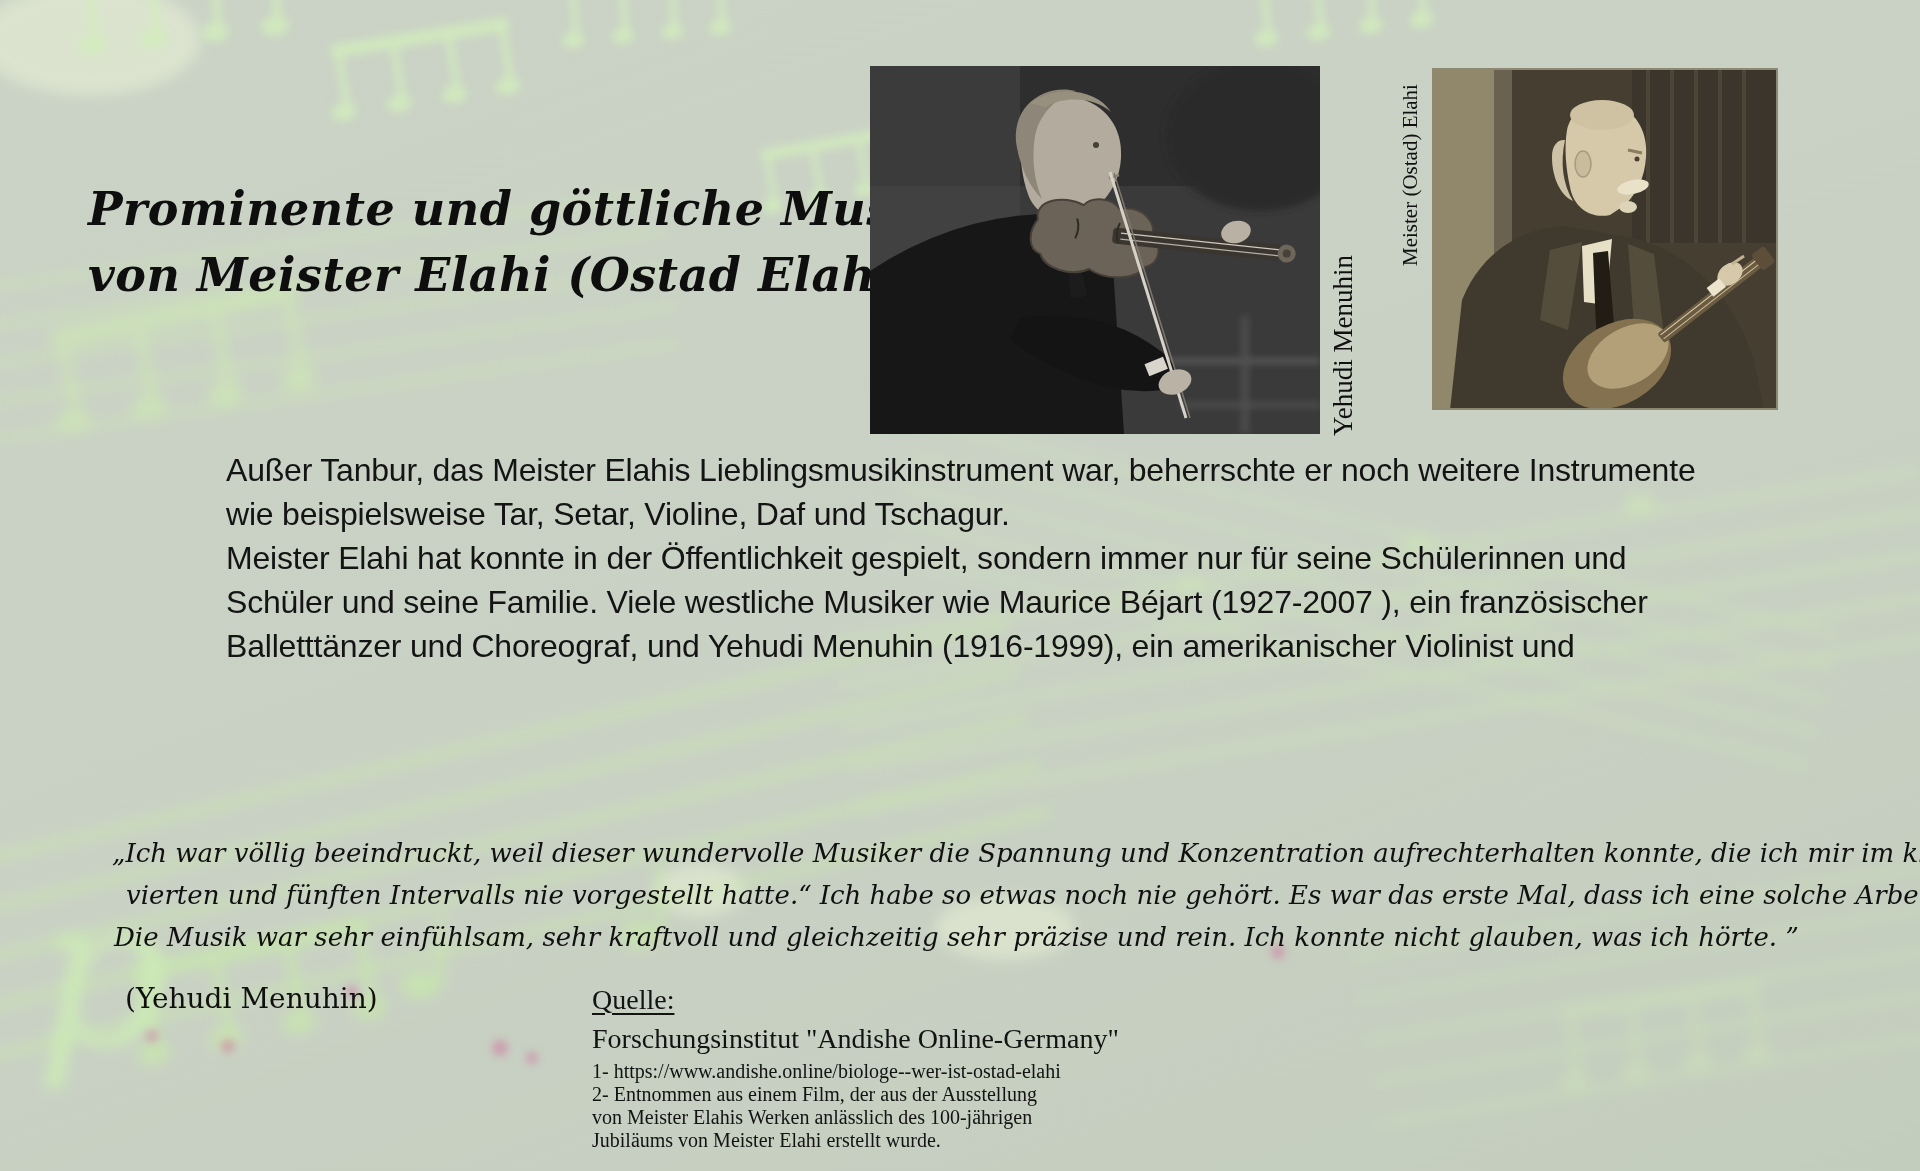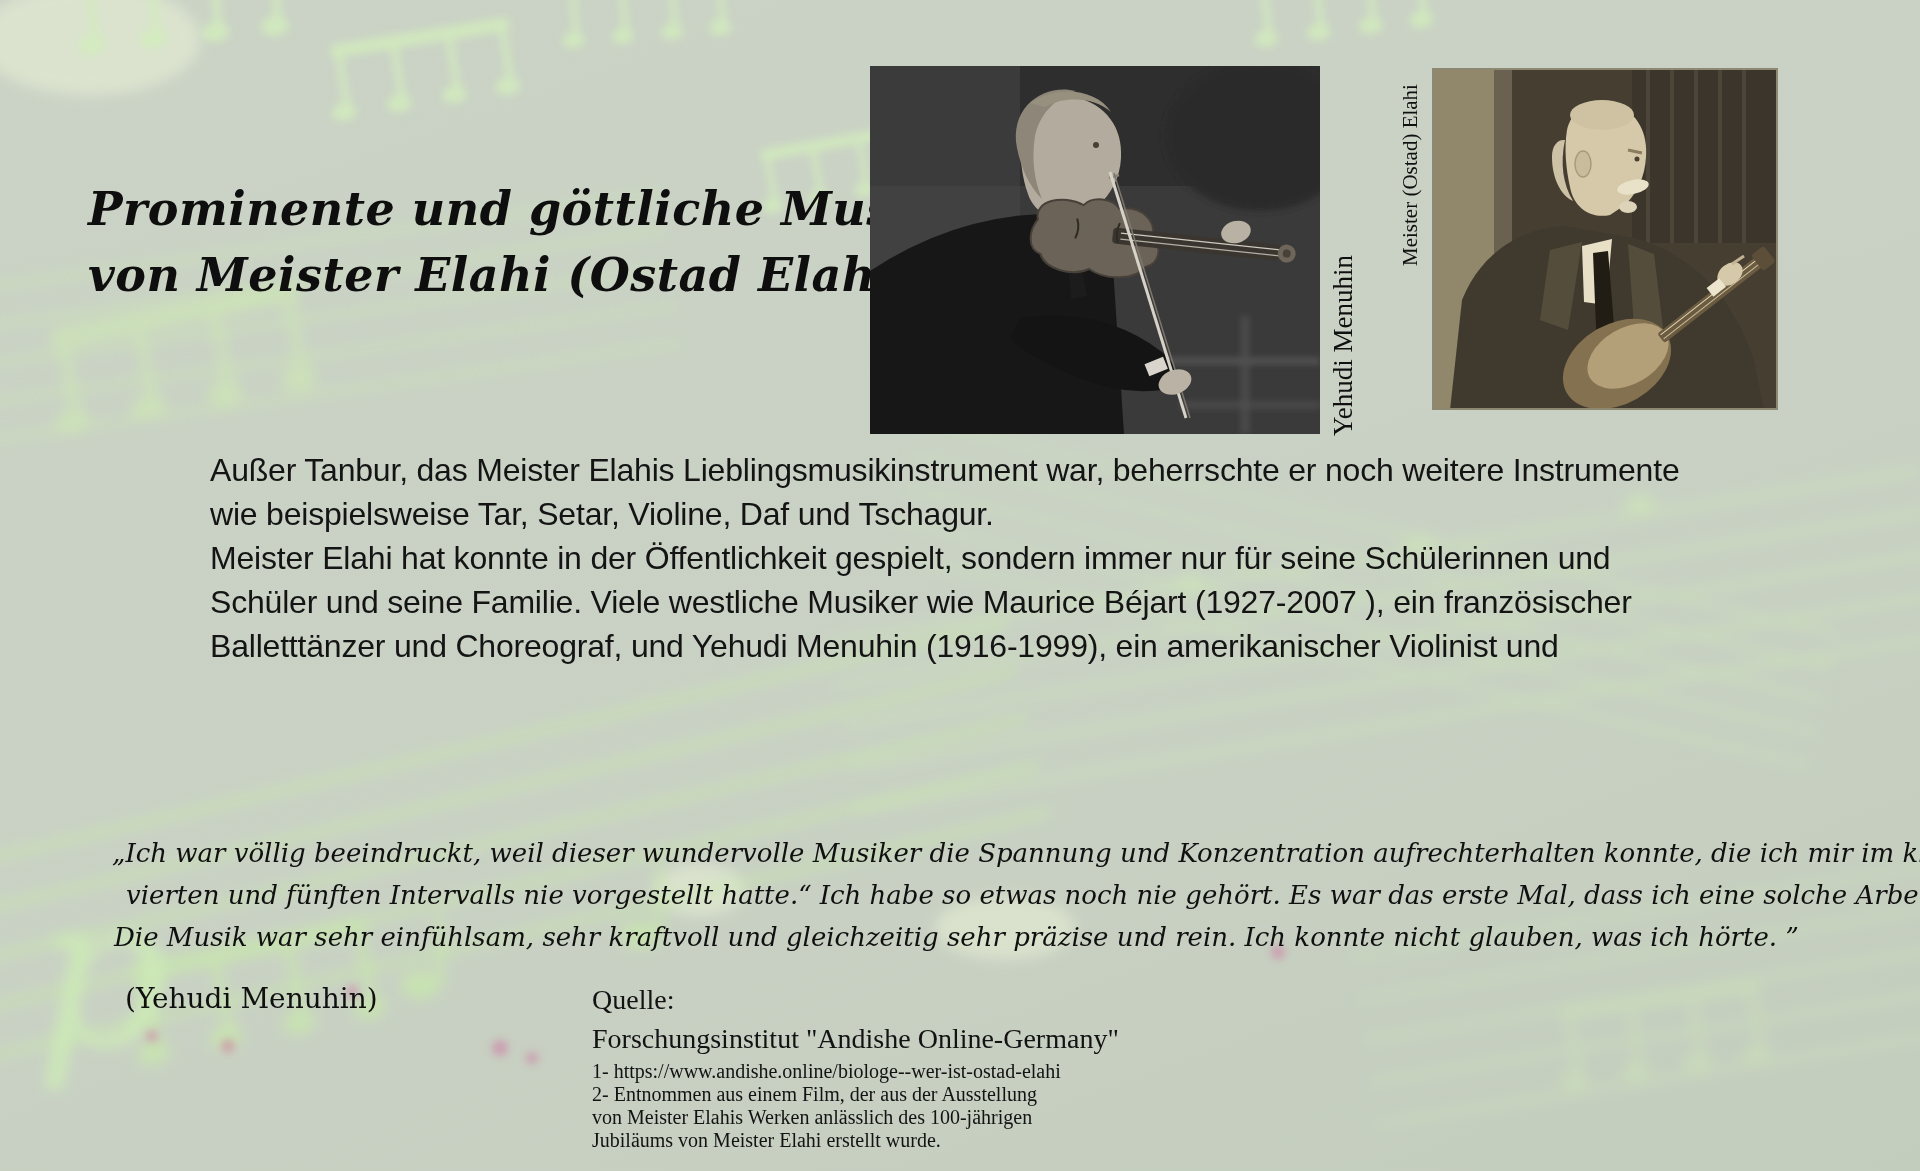--- a/index.html
+++ b/index.html
@@ -21,35 +21,35 @@
     position:absolute;writing-mode:vertical-rl;transform:rotate(180deg);
     font-family:"Liberation Serif",serif;color:#101010;white-space:nowrap;
   }
   .vcap1{left:1328px;top:240px;height:196px;font-size:27px;}
   .vcap2{left:1398px;top:66px;height:200px;font-size:21px;}
   .bodytext{
     position:absolute;left:210px;top:448px;
     font-family:"Liberation Sans",sans-serif;font-size:32px;line-height:44px;
     color:#141414;letter-spacing:-.2px;
   }
-  .bodytext div{white-space:nowrap;}
+  .bodytext div{white-space:nowrap;margin-left:16px;}
   .quote{
     position:absolute;left:112px;top:832px;
     font-family:"DejaVu Serif",serif;font-style:italic;
     font-size:26px;line-height:42px;color:#101010;
   }
   .quote div{white-space:nowrap;}
   .quote .q2{margin-left:14px;}
   .quote .q3{margin-left:2px;}
   .attribution{
     position:absolute;left:125px;top:982px;
     font-family:"DejaVu Serif",serif;font-size:28px;color:#101010;white-space:nowrap;
   }
   .source{position:absolute;left:592px;top:984px;font-family:"Liberation Serif",serif;color:#131313;}
-  .source-heading{font-size:28px;text-underline-offset:4px;}
+  .source-heading{font-size:28px;text-decoration:underline;text-underline-offset:4px;}
   .source-institute{font-size:28px;margin-top:7px;white-space:nowrap;}
   .source-notes{margin-top:5px;font-size:20px;line-height:23px;}
   .source-notes div{white-space:nowrap;}
 </style>
 </head>
 <body>
 
 <div class="canvas">
 
   <svg class="bg" viewBox="0 0 1920 1171" preserveAspectRatio="none" aria-hidden="true">

